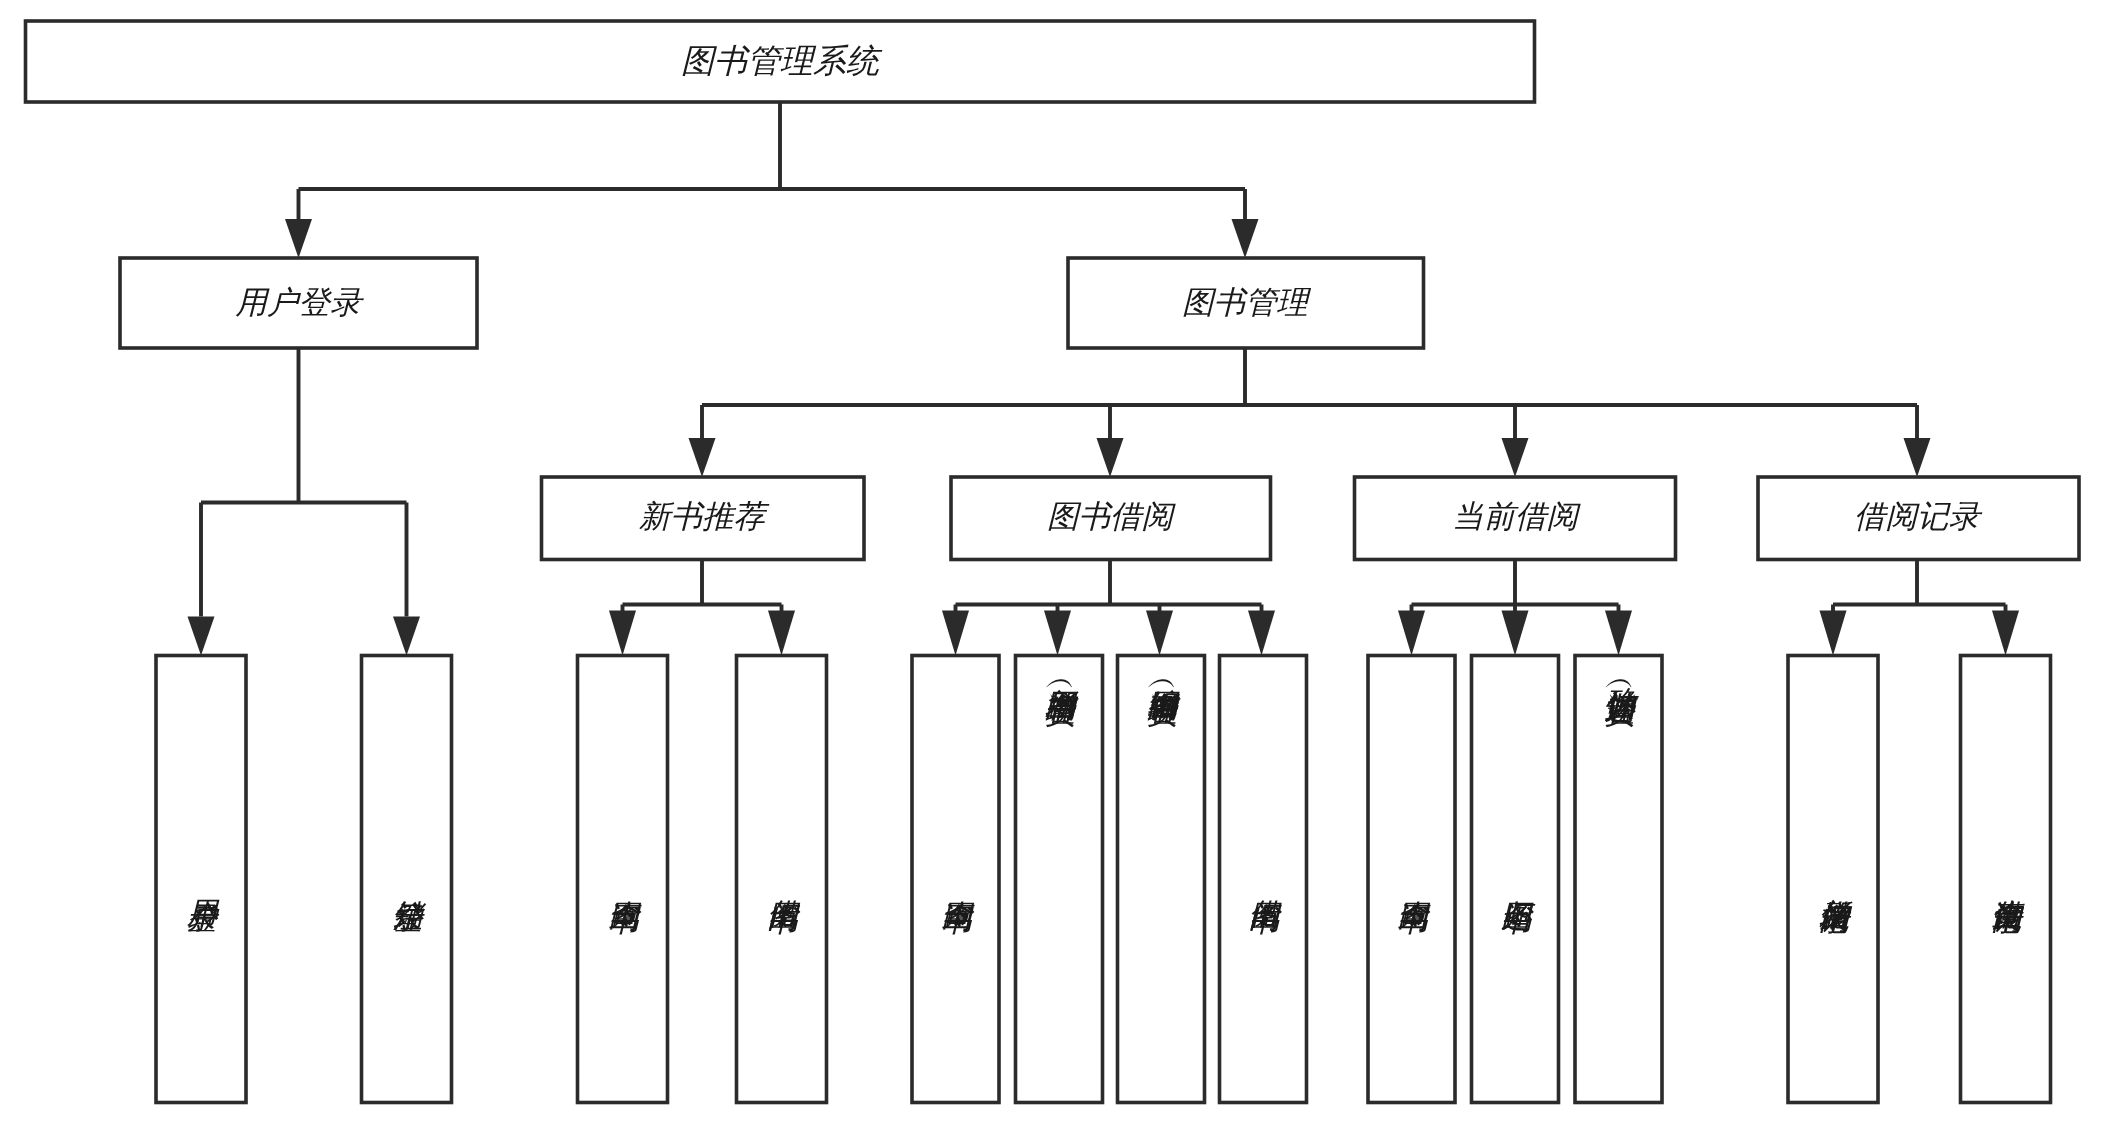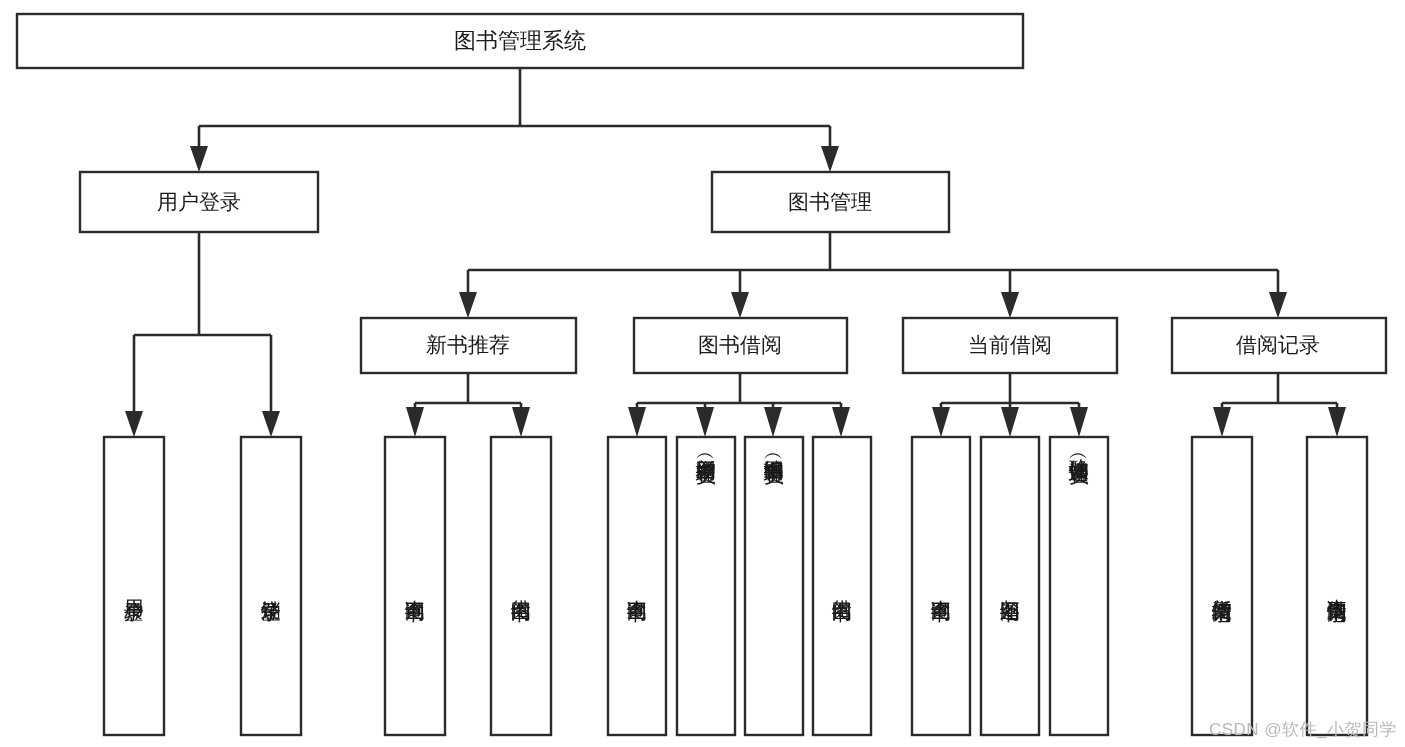--- a/index.html
+++ b/index.html
@@ -12,20 +12,21 @@
     height: 747px;
     font-family: "Liberation Sans", "DejaVu Sans", sans-serif;
     overflow: hidden;
     position: relative;
   }
   #diagram-root {
     position: relative;
     width: 1405px;
     height: 747px;
     background: #ffffff;
+    font-style: italic;
   }
   svg.diagram-canvas {
     position: absolute;
     left: 0;
     top: 0;
     width: 1405px;
     height: 747px;
   }
   .node-box {
     fill: #ffffff;
@@ -232,15 +233,14 @@
     <span class="leaf-label" style="margin-top:6px;">确认归还（管理员）</span>
   </div>
 
   <div class="leaf-label-wrap" style="left:1192px; top:437px; width:60px; height:298px;">
     <span class="leaf-label">新增借阅记录</span>
   </div>
   <div class="leaf-label-wrap" style="left:1307px; top:437px; width:60px; height:298px;">
     <span class="leaf-label">查询借阅记录</span>
   </div>
 
-  <div class="watermark">CSDN @软件_小贺同学</div>
 
 </div>
 
 </body></html>

